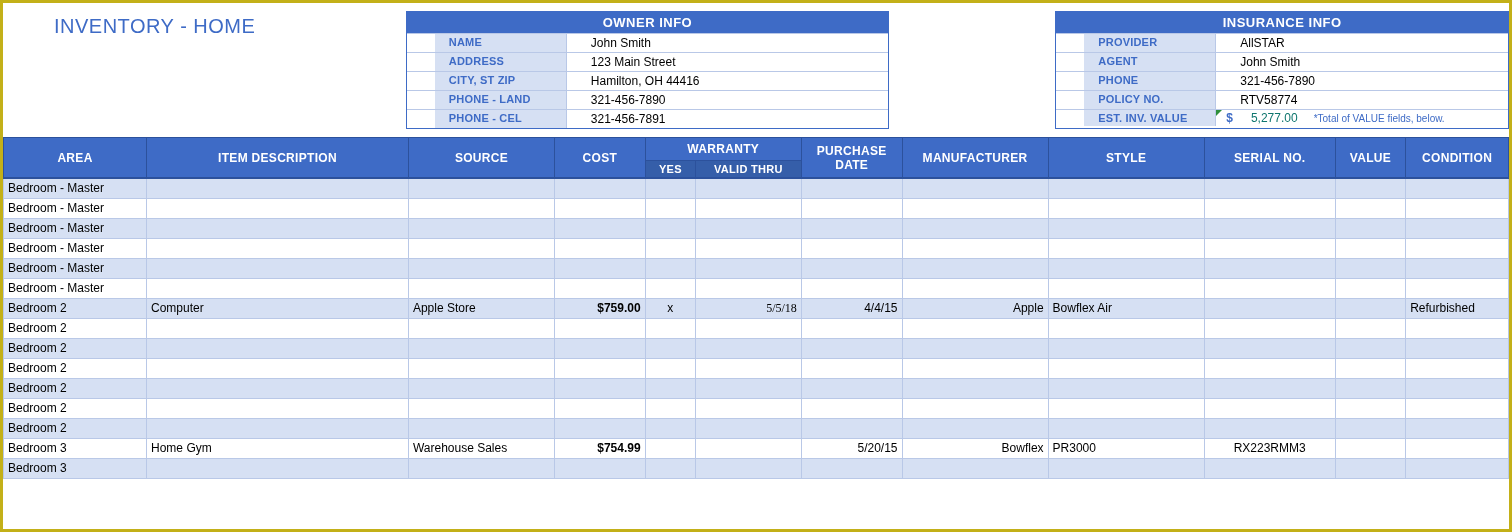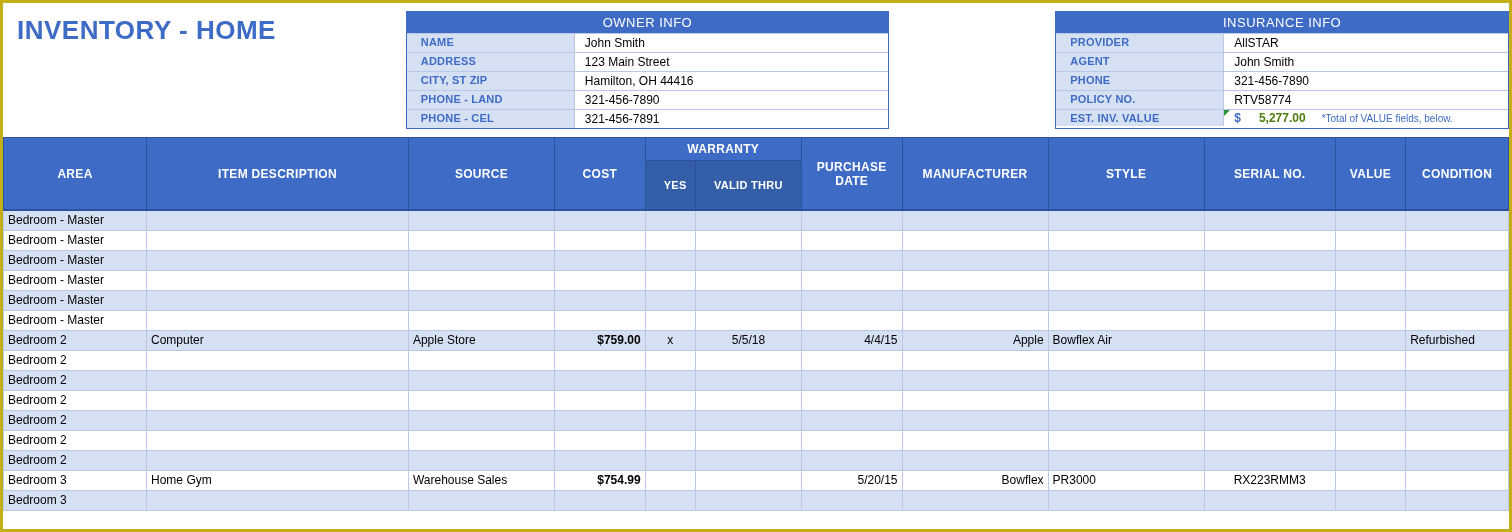--- a/index.html
+++ b/index.html
@@ -18,70 +18,72 @@
   .top {
     display: flex;
     padding: 8px 0 8px 14px;
     gap: 14px;
   }
   .title-block {
     width: 380px;
     padding-top: 4px;
   }
   .title {
-    font-size: 26px;
-    font-weight: 700;
+    font-size: 20px;
+    font-weight: 400;
     letter-spacing: 0.5px;
     color: #3e6bc6;
+    margin-left: 37px;
   }
   .info-box {
     border: 1px solid #3e6bc6;
     font-size: 12px;
   }
   .info-box.owner { width: 490px; }
   .info-box.ins { width: 460px; }
   .gap { width: 140px; }
   .info-header {
     background: #3e6bc6;
     color: #fff;
-    font-weight: 400;
+    font-weight: 700;
     text-align: center;
     padding: 3px 0;
     font-size: 13px;
     letter-spacing: 0.5px;
   }
   .info-row {
     display: flex;
     border-top: 1px solid #b9c8e7;
   }
   .info-row:first-of-type { border-top: none; }
   .info-label {
-    width: 168px;
+    width: 132px;
     background: #d6e0f3;
     color: #3e6bc6;
     font-weight: 700;
     font-size: 11px;
     padding: 2px 0 2px 14px;
     letter-spacing: 0.2px;
     border-right: 1px solid #b9c8e7;
+    margin-left: 28px;
   }
   .info-value {
     flex: 1;
-    padding: 2px 0 2px 10px;
+    padding: 2px 0 2px 24px;
     color: #000;
   }
   .est-value-cell {
     display: flex;
     align-items: center;
     flex: 1;
     padding-left: 10px;
     position: relative;
   }
   .est-dollar { color:#3e6bc6; font-weight:700; margin-right:18px; }
-  .est-number { color:#4d7c0f; font-weight:700; }
+  .est-number { color:#0f766e; font-weight:400; }
   .est-note { color:#3e6bc6; margin-left:16px; font-size:10px; }
   .corner-tri {
     position:absolute; top:0; left:0;
     border-top:6px solid #2f8f3c; border-right:6px solid transparent;
   }
 
   
   .grid {
     width: 100%;
     border-collapse: collapse;
@@ -93,40 +95,40 @@
     font-weight: 700;
     font-size: 12px;
     text-align: center;
     padding: 4px 2px;
     border: 1px solid #2c519c;
     letter-spacing: 0.3px;
   }
   .grid th.sub {
     background: #355ea9;
     font-size: 11px;
-    padding: 18px;
+    padding: 2px;
   }
   .grid tbody td {
     border: 1px solid #b9c8e7;
     padding: 2px 4px;
     height: 20px;
     font-size: 12px;
     color: #000;
     vertical-align: middle;
     white-space: nowrap;
     overflow: hidden;
   }
   .grid tbody tr.odd td { background: #d6e0f3; }
   .grid tbody tr.even td { background: #fff; }
   .col-area { width:142px; text-align:left; }
   .col-desc { width:260px; text-align:left; }
   .col-source { width:145px; text-align:left; }
   .col-cost { width:90px; text-align:right; padding-right:8px;font-weight:bold;}
   .col-wyes { width:50px; text-align:center; }
-  .col-wthru { width:105px; text-align:center; }
+  .col-wthru { width:105px; text-align:right;font-family:Liberation Serif, serif; }
   .col-pdate { width:100px; text-align:right; padding-right:8px;}
   .col-mfr { width:145px; text-align:right; }
   .col-style { width:155px; text-align:left; }
   .col-serial { width:130px; text-align:center; }
   .col-value { width:70px; text-align:center; }
   .col-cond { width:102px; text-align:left; }
   thead tr.hbot { border-bottom:2px solid #2c519c;}
 </style>
 </head>
 <body>

